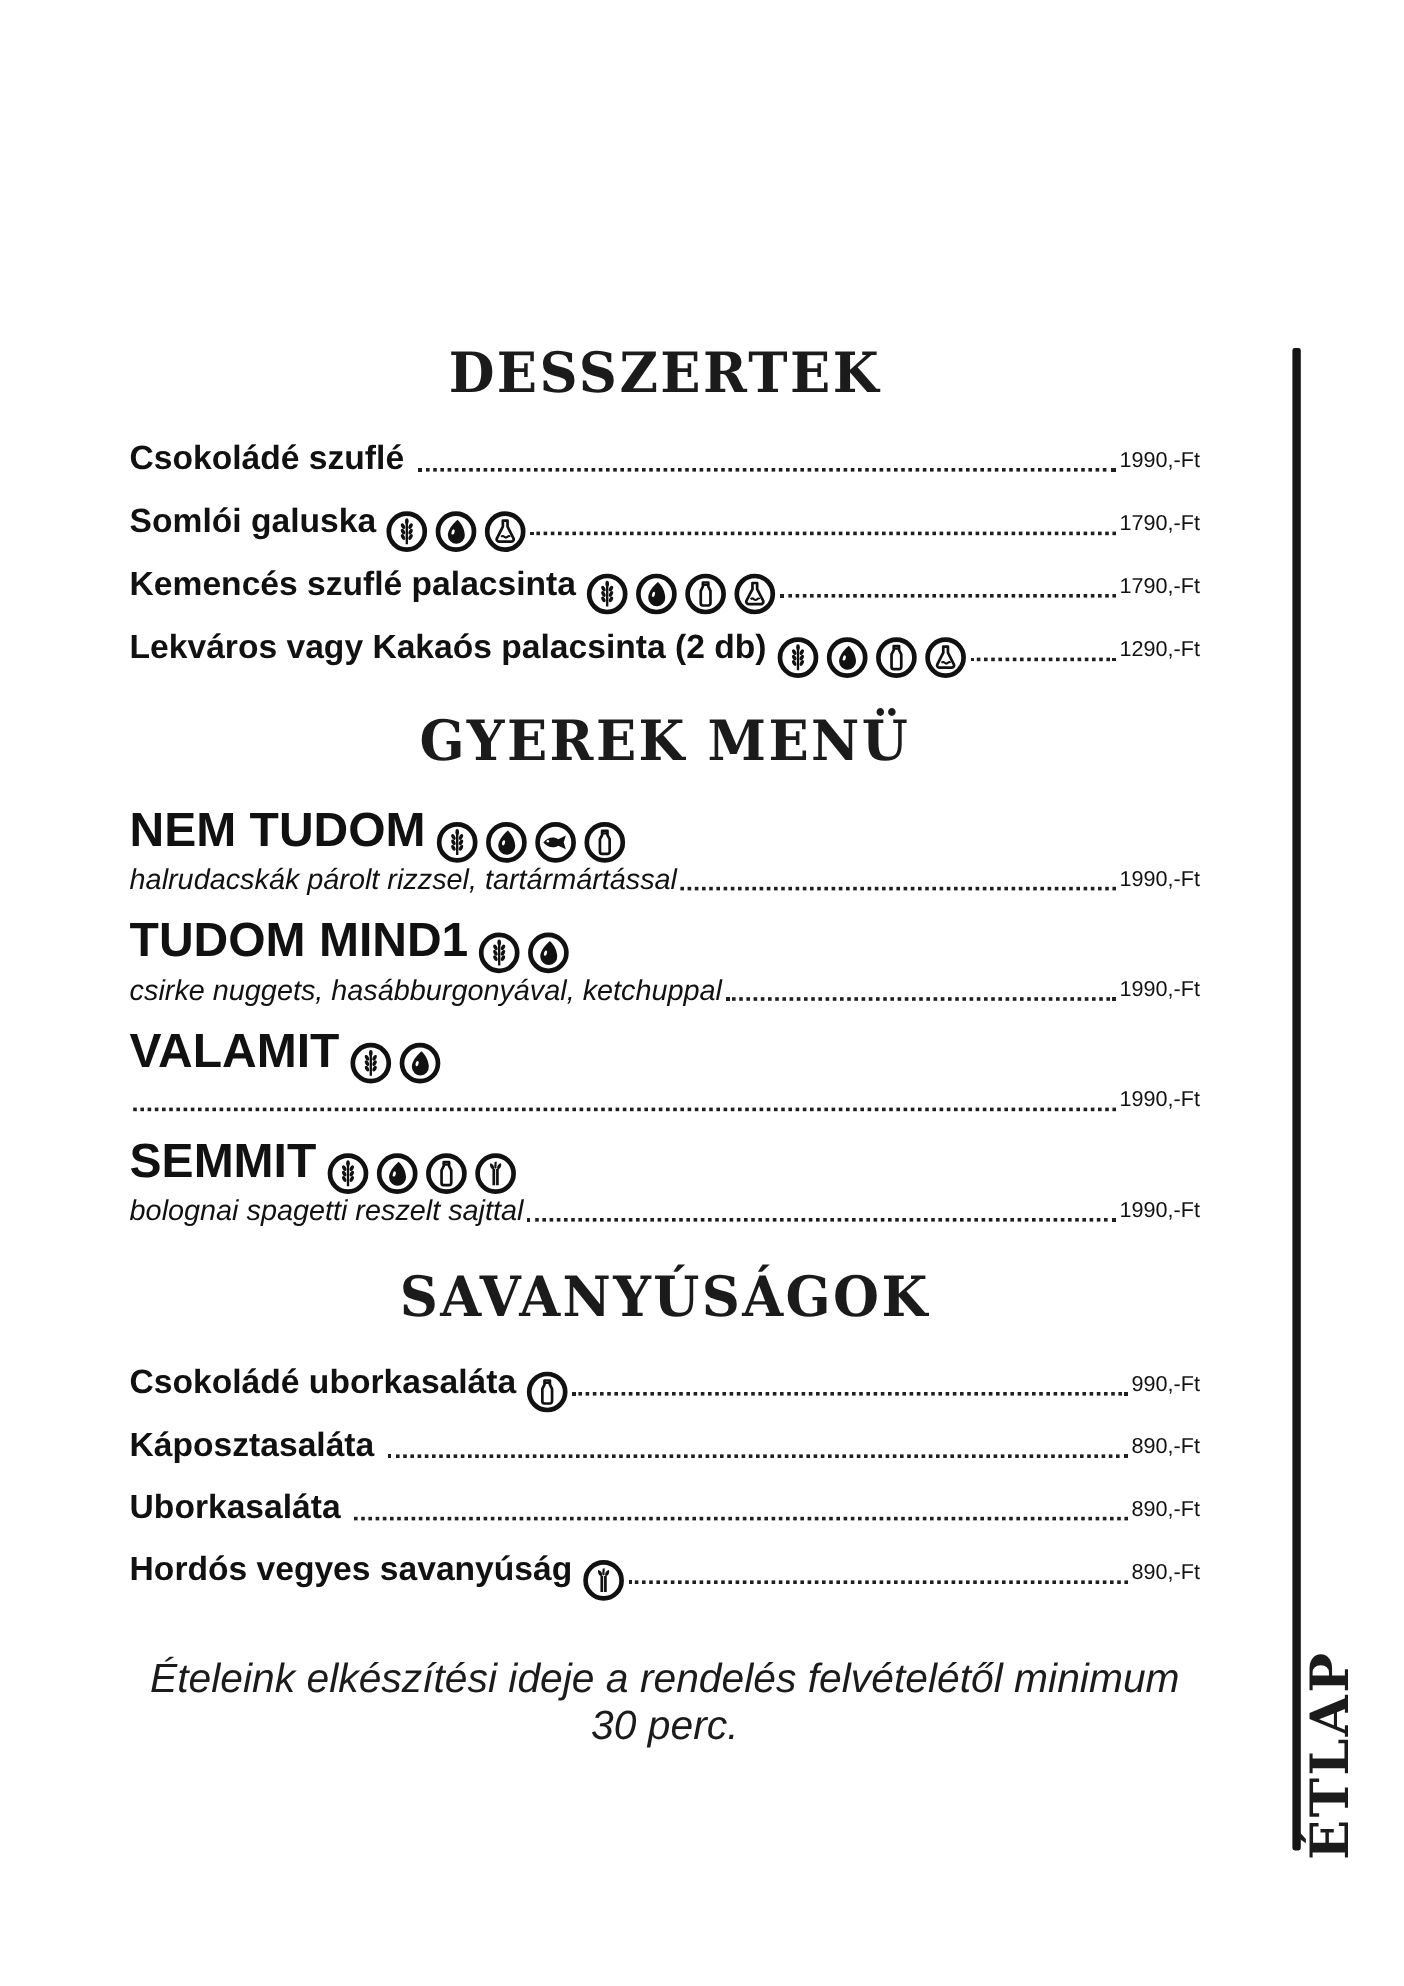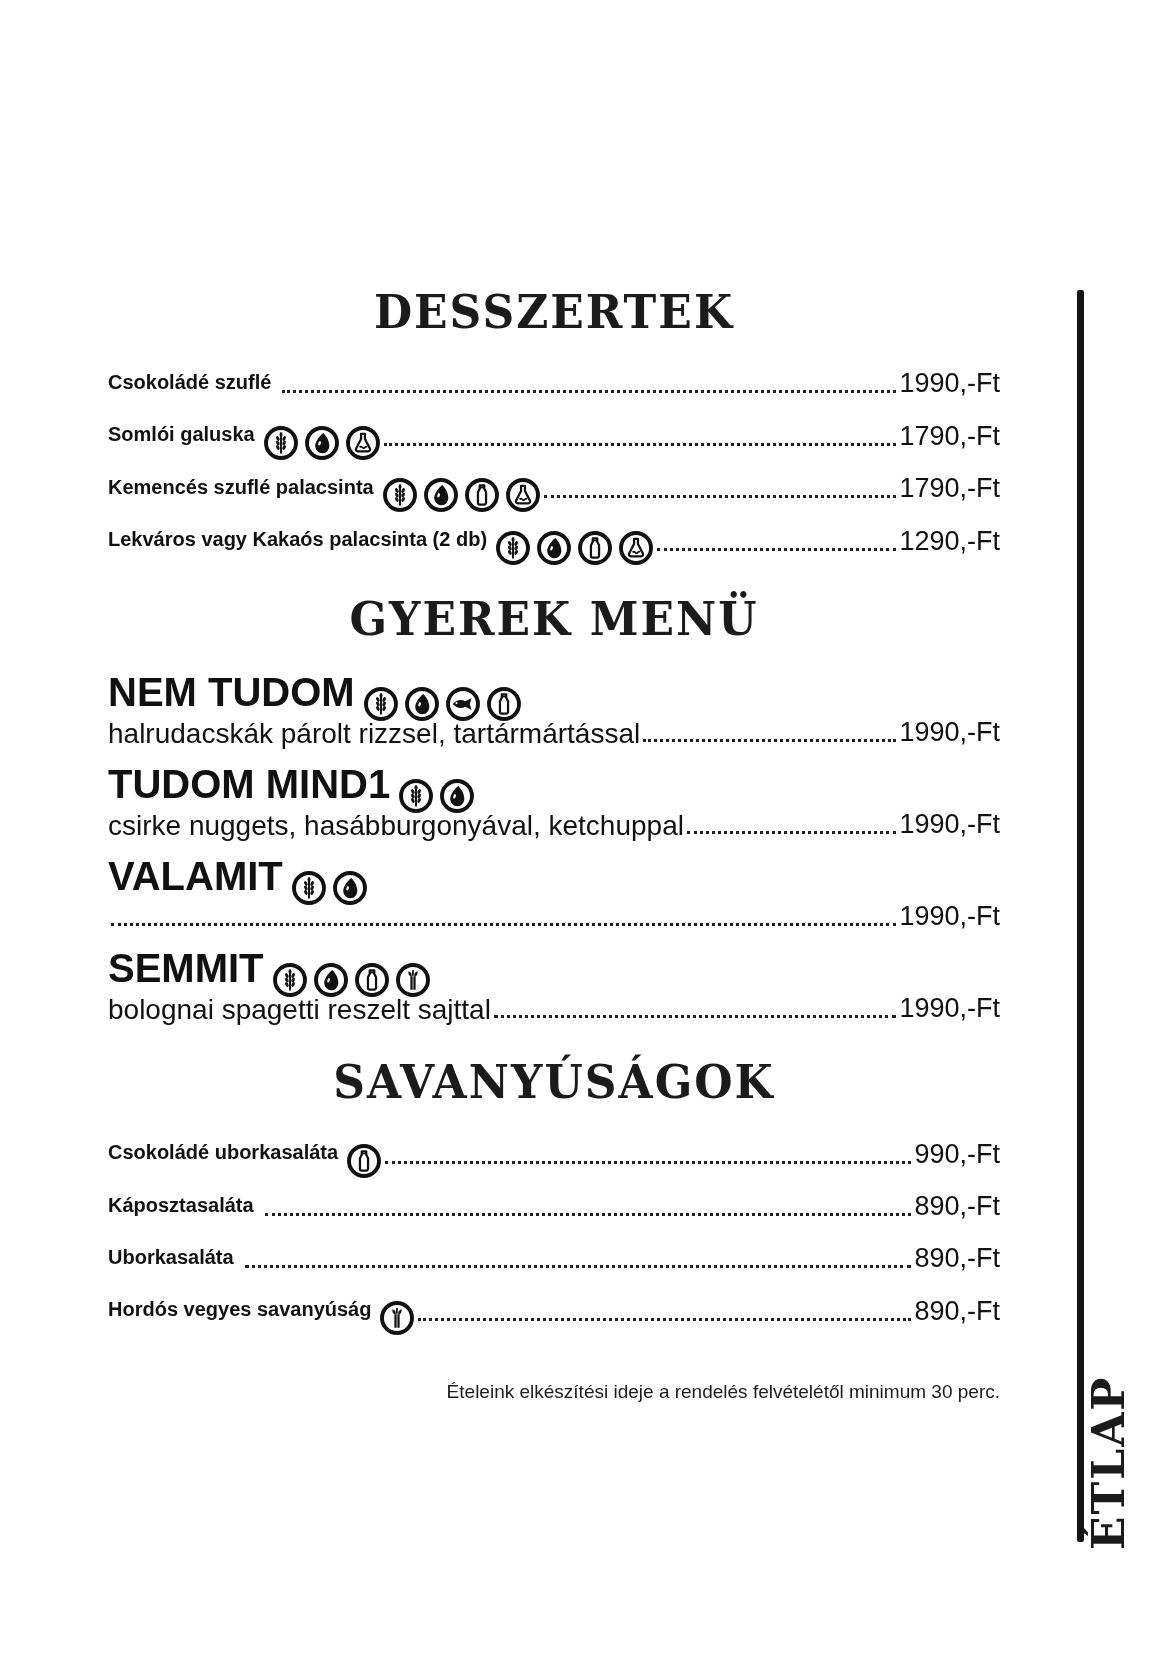--- a/index.html
+++ b/index.html
@@ -21,35 +21,36 @@
     font-size:44px;
     letter-spacing:2px;
     text-align:center;
     margin:0 0 26px 0;
     color:#1b1b1b;
     transform:scaleY(1.05);
   }
   h2.mt-kids{margin-top:34px;}
   h2.mt-pickles{margin-top:30px;}
   .row{display:flex;align-items:flex-end;margin-bottom:14px;}
-  .nm{white-space:nowrap;font-weight:700;font-size:20px;line-height:38px;}
+  .nm{white-space:nowrap;font-weight:700;font-size:28px;line-height:38px;}
   .ics{display:inline-flex;gap:5px;margin-left:8px;vertical-align:middle;transform:translateY(7px);}
   .allergen{display:inline-flex;}
   .aicon{width:36px;height:36px;display:block;}
   .dots{flex:1;min-width:18px;border-bottom:3px dotted #1f1f1f;margin:0 3px 8px 3px;}
-  .price{font-size:27px;font-weight:400;white-space:nowrap;line-height:36px;}
+  .price{font-size:18px;font-weight:400;white-space:nowrap;line-height:36px;}
   .kitem{margin-bottom:12px;}
   .kname{font-weight:700;font-size:40px;line-height:44px;white-space:nowrap;}
   .kname .ics{transform:translateY(8px);}
-  .desc{font-size:28px;line-height:32px;white-space:nowrap;}
+  .desc{font-style:italic;font-size:24px;line-height:32px;white-space:nowrap;}
   .kitem .row{margin-bottom:0;}
   .footer-note{
     margin-top:52px;
-    text-align:right;
-    font-size:19px;
+    text-align:center;
+    font-style:italic;
+    font-size:34px;
     color:#1b1b1b;
   }
   .side-bar{
     position:absolute;
     left:1077px;top:290px;
     width:7px;height:1252px;
     background:#141414;
     border-radius:2px;
   }
   .side-label{

